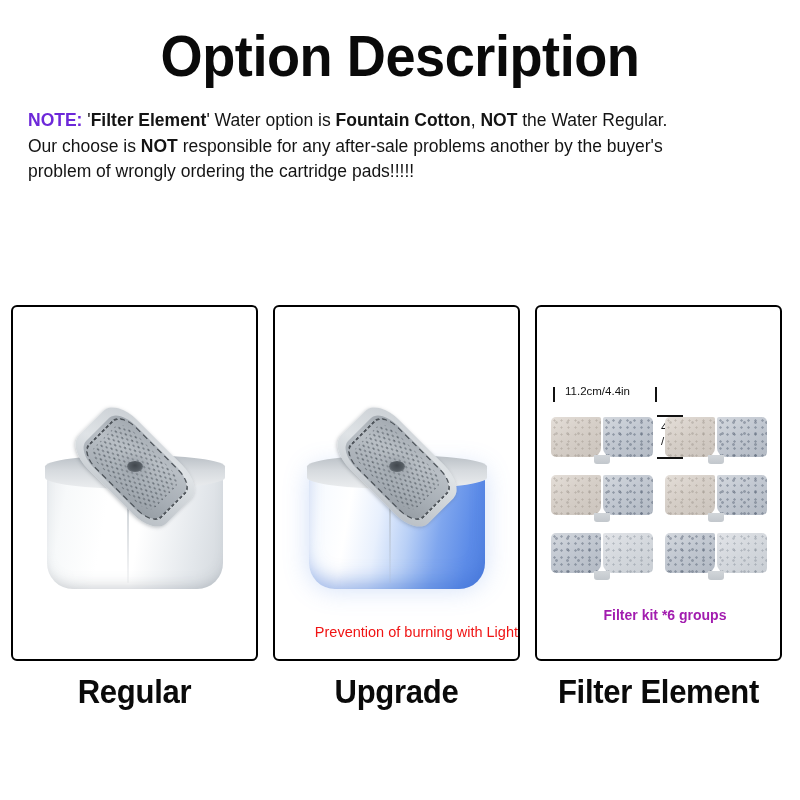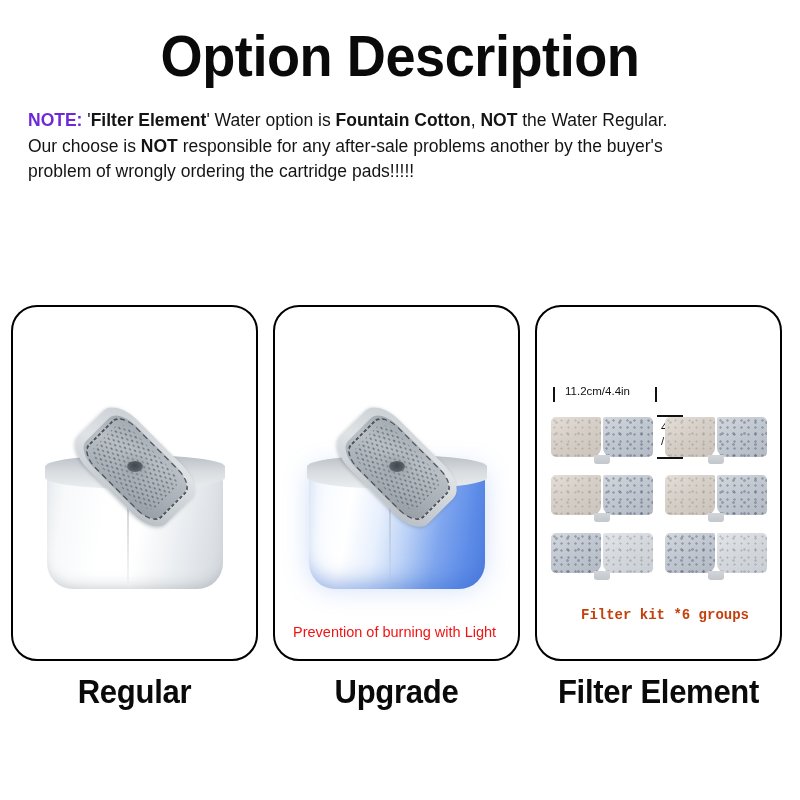--- a/index.html
+++ b/index.html
@@ -52,21 +52,21 @@
     left: 0;
     width: 800px;
     height: 356px;
   }
   .panel {
     position: absolute;
     top: 0;
     height: 356px;
     box-sizing: border-box;
     border: 2px solid #000000;
-    border-radius: 26px;
+    border-radius: 6px;
     background: #ffffff;
     overflow: hidden;
   }
   .panel-1 { left: 11px;  width: 247px; }
   .panel-2 { left: 273px; width: 247px; }
   .panel-3 { left: 535px; width: 247px; }
 
   
   .fountain {
     position: absolute;
@@ -189,35 +189,34 @@
     background: radial-gradient(ellipse at 50% 40%, #41474d 0%, #565d64 55%, #8b9299 100%);
     box-shadow: 0 0 8px 5px rgba(150,157,164,0.55);
   }
 
   
   .panel-caption-red {
     position: absolute;
     left: 18px;
     right: 0;
     bottom: 18px;
-    text-align: left;
+    text-align: right;
     color: #f01414;
     font-size: 14.5px;
     line-height: 17px;
   }
   .panel-caption-bold {
     position: absolute;
     left: 13px;
     right: 0;
     bottom: 36px;
     text-align: center;
-    color: #c2410c;
+    color: #a21caf;
     font-weight: bold;
     font-size: 14px;
-    font-family: Liberation Mono, monospace;
   }
 
   
   .filter-area {
     position: absolute;
     left: 14px;
     top: 100px;
     width: 216px;
     height: 190px;
   }

